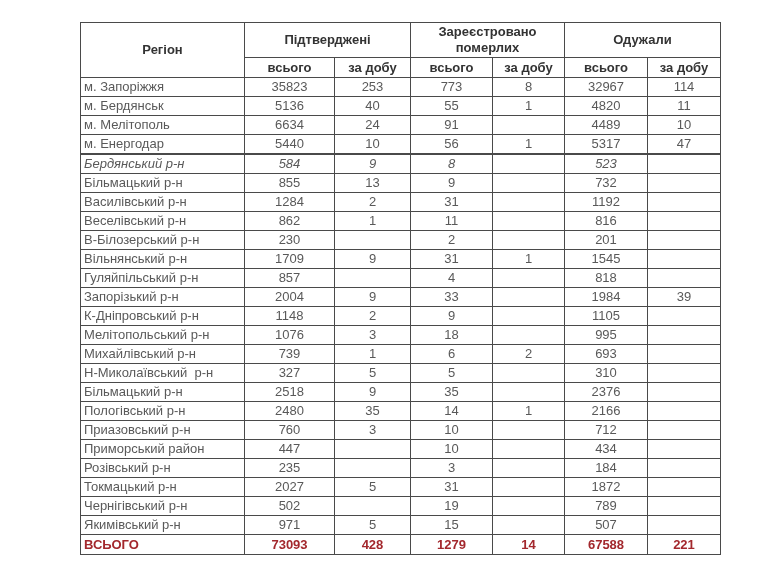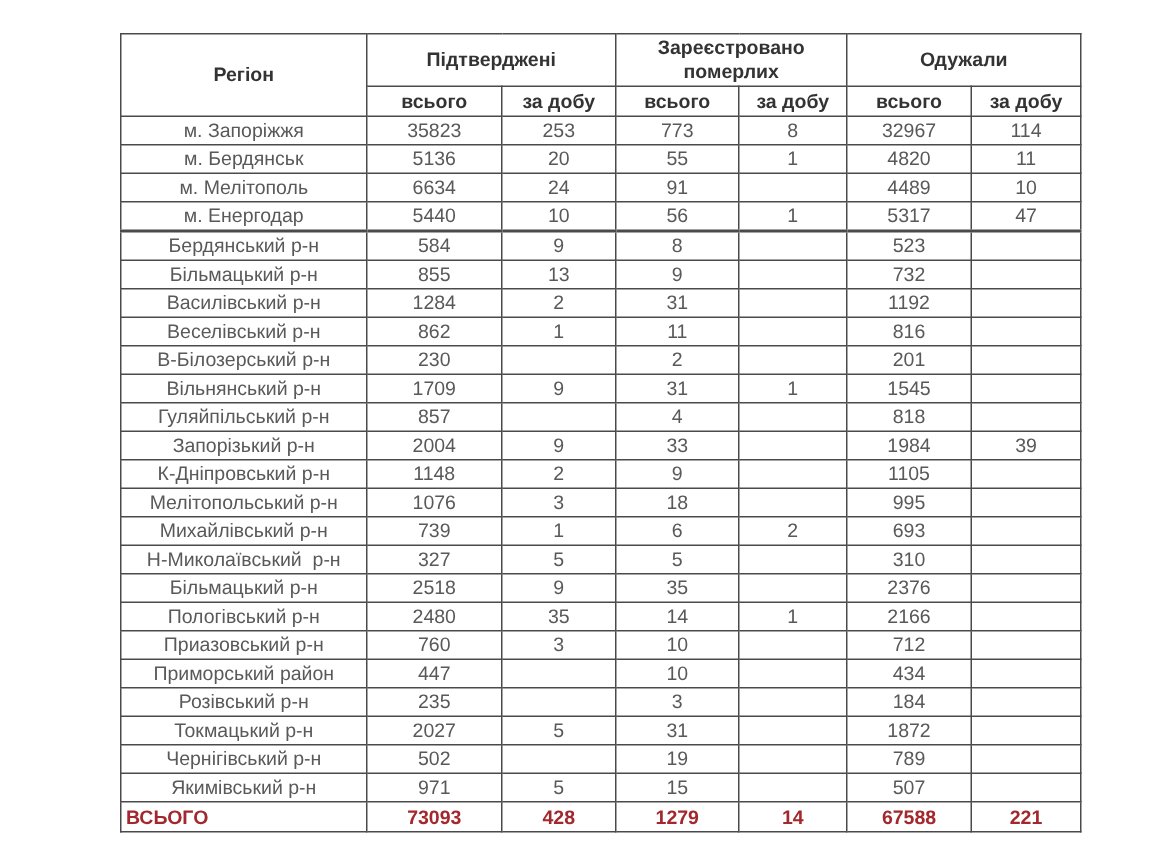--- a/index.html
+++ b/index.html
@@ -40,24 +40,25 @@
     white-space: normal;
   }
   table.stats th.group-h {
     height: 34px;
     line-height: 16px;
   }
   table.stats th.sub-h {
     height: 19px;
   }
   table.stats td.region {
-    text-align: center;
+    text-align: left;
   }
   table.stats tr.section-start td {
     border-top: 2px solid #4a4a4a;
+    font-style: italic;
   }
   table.stats tr.totals td {
     color: #a3282d;
     font-weight: bold;
     height: 19px;
   }
   table.stats tr.totals td.region {
     text-align: left;
   }
 </style>
@@ -97,21 +98,21 @@
           <td>35823</td>
           <td>253</td>
           <td>773</td>
           <td>8</td>
           <td>32967</td>
           <td>114</td>
         </tr>
         <tr>
           <td class="region">м. Бердянськ</td>
           <td>5136</td>
-          <td>20</td>
+          <td>40</td>
           <td>55</td>
           <td>1</td>
           <td>4820</td>
           <td>11</td>
         </tr>
         <tr>
           <td class="region">м. Мелітополь</td>
           <td>6634</td>
           <td>24</td>
           <td>91</td>

